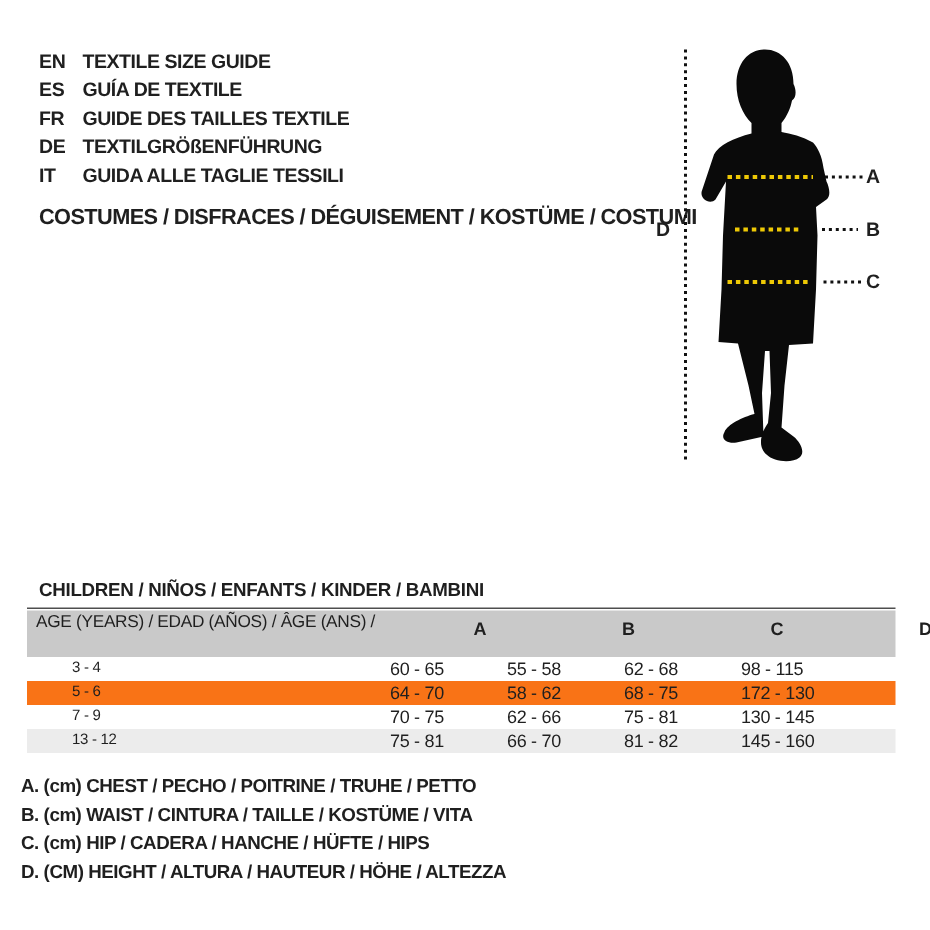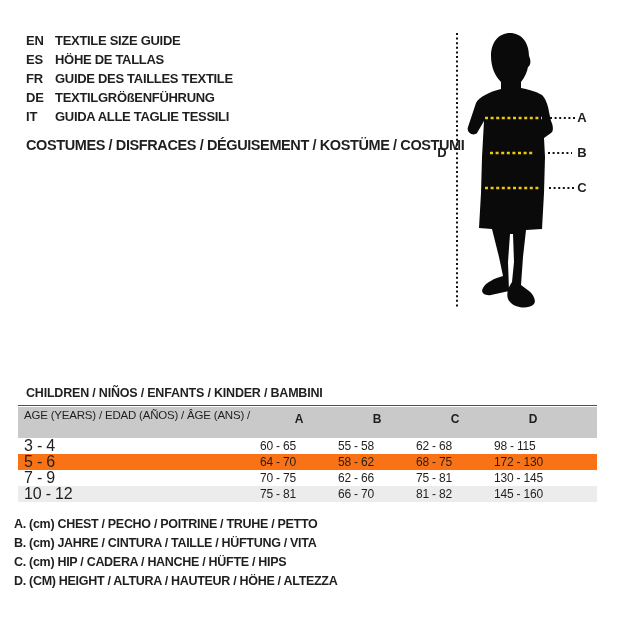--- a/index.html
+++ b/index.html
@@ -30,41 +30,41 @@
 
   
   .table-topline { position:absolute; left:18px; top:405px; width:579px; height:0;
                    border-top:1.5px solid #4e4e4e; }
   .size-table { position:absolute; left:18px; top:407px; width:579px; }
   .t-row { display:grid; grid-template-columns:242px 78px 78px 78px 78px; width:579px; }
   .t-head { height:31px; padding-top:2px; }
   .t-data { height:16px; }
   .age-head { padding-left:6px; font-size:11.5px; line-height:13px; letter-spacing:-0.2px; }
   .col-letter { font-size:12px; font-weight:700; text-align:center; line-height:15px; }
-  .cell-age { padding-left:6px; font-size:16px; line-height:16px; letter-spacing:-0.2px; }
+  .cell-age { padding-left:6px; font-size:10px; line-height:16px; letter-spacing:-0.2px;margin-left:24px; }
   .cell-val { font-size:12px; text-align:left; line-height:16px; letter-spacing:-0.2px; }
 
   
   .legend-block { position:absolute; left:14px; top:515px; }
   .legend-line { height:19px; font-size:12.5px; font-weight:700; letter-spacing:-0.3px;
                  line-height:19px; white-space:nowrap; }
 </style>
 </head>
 <body>
 
 <div id="canvas">
 
   <div class="lang-block">
     <div class="lang-row">
       <span class="lang-code">EN</span>
       <span class="lang-label">TEXTILE SIZE GUIDE</span>
     </div>
     <div class="lang-row">
       <span class="lang-code">ES</span>
-      <span class="lang-label">HÖHE DE TALLAS</span>
+      <span class="lang-label">GUÍA DE TEXTILE</span>
     </div>
     <div class="lang-row">
       <span class="lang-code">FR</span>
       <span class="lang-label">GUIDE DES TAILLES TEXTILE</span>
     </div>
     <div class="lang-row">
       <span class="lang-code">DE</span>
       <span class="lang-label">TEXTILGRÖßENFÜHRUNG</span>
     </div>
     <div class="lang-row">
@@ -128,21 +128,21 @@
   </div>
   <div class="measure-label label-a">A</div>
   <div class="measure-label label-b">B</div>
   <div class="measure-label label-c">C</div>
   <div class="measure-label label-d">D</div>
 
   <div class="section-title">CHILDREN / NIÑOS / ENFANTS / KINDER / BAMBINI</div>
 
   <div class="table-topline"></div>
   <div class="size-table">
-    <div class="t-row t-head" style="background:#c9c9c9;">
+    <div class="t-row t-head" style="background:#c9c9c9;gap:21px;">
       <div class="age-head">
         <div>AGE (YEARS) / EDAD (AÑOS) / ÂGE (ANS) /</div>
       </div>
       <div class="col-letter" style="padding-top:3px;">A</div>
       <div class="col-letter" style="padding-top:3px;">B</div>
       <div class="col-letter" style="padding-top:3px;">C</div>
       <div class="col-letter" style="padding-top:3px;">D</div>
     </div>
 
     <div class="t-row t-data">
@@ -160,28 +160,28 @@
       <div class="cell-val">172 - 130</div>
     </div>
     <div class="t-row t-data">
       <div class="cell-age">7 - 9</div>
       <div class="cell-val">70 - 75</div>
       <div class="cell-val">62 - 66</div>
       <div class="cell-val">75 - 81</div>
       <div class="cell-val">130 - 145</div>
     </div>
     <div class="t-row t-data" style="background:#ececec;">
-      <div class="cell-age">10 - 12</div>
+      <div class="cell-age">13 - 12</div>
       <div class="cell-val">75 - 81</div>
       <div class="cell-val">66 - 70</div>
       <div class="cell-val">81 - 82</div>
       <div class="cell-val">145 - 160</div>
     </div>
   </div>
 
   <div class="legend-block">
     <div class="legend-line">A. (cm) CHEST / PECHO / POITRINE / TRUHE / PETTO</div>
-    <div class="legend-line">B. (cm) JAHRE / CINTURA / TAILLE / HÜFTUNG / VITA</div>
+    <div class="legend-line">B. (cm) WAIST / CINTURA / TAILLE / KOSTÜME / VITA</div>
     <div class="legend-line">C. (cm) HIP / CADERA / HANCHE / HÜFTE / HIPS</div>
     <div class="legend-line">D. (CM) HEIGHT / ALTURA / HAUTEUR / HÖHE / ALTEZZA</div>
   </div>
 
 </div>
 
 </body></html>

